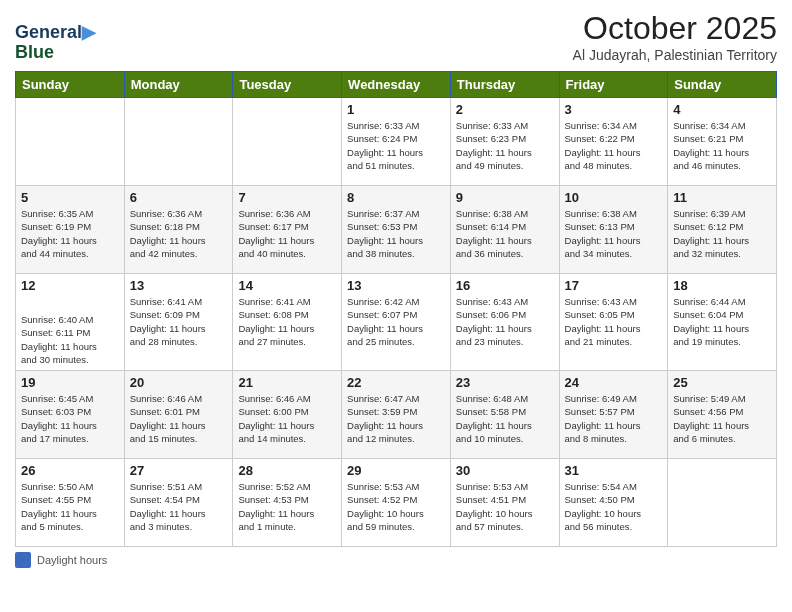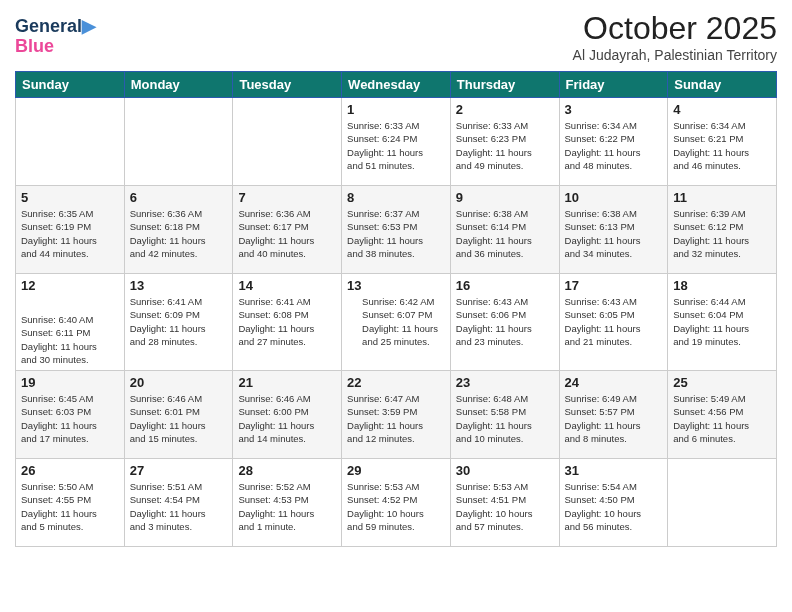--- a/index.html
+++ b/index.html
@@ -11,21 +11,21 @@
       overflow: hidden;
     }
     .page {
       width: 792px;
       height: 612px;
       padding: 10px 15px;
     }
     .header {
       display: flex;
       justify-content: space-between;
-      align-items: center;
+      align-items: flex-end;
       margin-bottom: 8px;
     }
     .logo {
       display: flex;
       align-items: center;
       gap: 2px;
     }
     .logo-text {
       font-size: 18px;
       font-weight: bold;
@@ -46,21 +46,21 @@
     .subtitle {
       font-size: 14px;
       color: #444;
     }
     .calendar-table {
       width: 100%;
       border-collapse: collapse;
       table-layout: fixed;
     }
     .calendar-table th {
-      background-color: #0f766e;
+      background-color: #4d7c0f;
       color: white;
       text-align: left;
       padding: 5px 6px;
       font-size: 13px;
       font-weight: 600;
       border: 1px solid #2a5aaf;
     }
     .calendar-table td {
       border: 1px solid #ccc;
       vertical-align: top;
@@ -89,21 +89,21 @@
 </head>
 <body>
 
 <div class="page">
   <div class="header">
     <div class="logo">
       <div>
         <div style="display:flex;align-items:center;gap:3px;">
           <div class="logo-text">
             <div>General<span>▶</span></div>
-            <div style="color:#ec4899;">Blue</div>
+            <div style="color:#14532d;">Blue</div>
           </div>
         </div>
       </div>
     </div>
     <div class="title-section">
       <div class="month-title">October 2025</div>
       <div class="subtitle">Al Judayrah, Palestinian Territory</div>
     </div>
   </div>
 
@@ -221,21 +221,21 @@
           </td>
           <td>
             <span class="day-number">14</span>
             <div class="day-info" style="white-space: pre-line;">Sunrise: 6:41 AM
 Sunset: 6:08 PM
 Daylight: 11 hours
 and 27 minutes.</div>
           </td>
           <td>
             <span class="day-number">13</span>
-            <div class="day-info" style="white-space: pre-line; margin-left: 15px;">Sunrise: 6:42 AM
+            <div class="day-info" style="white-space: pre-line;">Sunrise: 6:42 AM
 Sunset: 6:07 PM
 Daylight: 11 hours
 and 25 minutes.</div>
           </td>
           <td>
             <span class="day-number">16</span>
             <div class="day-info" style="white-space: pre-line;">Sunrise: 6:43 AM
 Sunset: 6:06 PM
 Daylight: 11 hours
 and 23 minutes.</div>
@@ -347,13 +347,17 @@
             <div class="day-info" style="white-space: pre-line;">Sunrise: 5:54 AM
 Sunset: 4:50 PM
 Daylight: 10 hours
 and 56 minutes.</div>
           </td>
           <td></td>
         </tr>
       </tbody>
   </table>
 
+  <div style="margin-top:5px; font-size:11px; color:#555; display:flex; align-items:center; gap:6px;">
+    <div style="width:16px;height:16px;background:#3a6bbf;border-radius:2px;"></div>
+    <span>Daylight hours</span>
+  </div>
 </div>
 
 </body></html>

